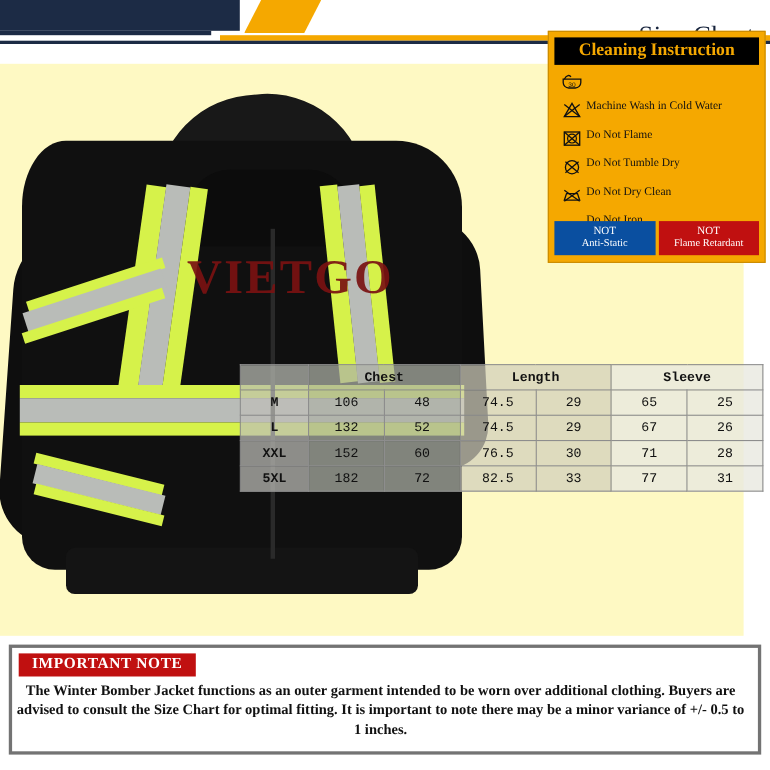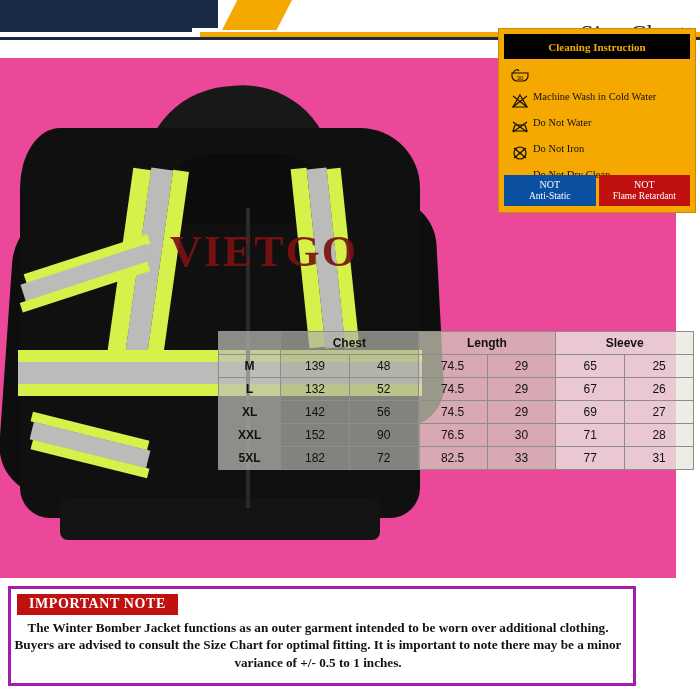--- a/index.html
+++ b/index.html
@@ -75,21 +75,21 @@
     font-family: "Liberation Serif", serif;
   }
 
   
   .photo {
     position: absolute;
     top: 58px;
     left: 0px;
     width: 676px;
     height: 520px;
-    background: #ec4899;
+    background: #fef9c3;
     overflow: hidden;
   }
   .jacket-wrap {
     position: absolute;
     top: 0; left: 0;
     width: 480px;
     height: 520px;
   }
   .watermark {
     position: absolute;
@@ -115,21 +115,21 @@
     z-index: 5;
   }
   .clean-title-row {
     background: #000000;
     margin: 5px 5px 0 5px;
     text-align: center;
     padding: 3px 0 4px 0;
   }
   .clean-title {
     color: #f5a800;
-    font-size: 11px;
+    font-size: 16px;
     font-weight: bold;
     font-family: "Liberation Serif", serif;
   }
   .clean-list {
     padding: 4px 6px 6px 8px;
   }
   .clean-item {
     display: flex;
     align-items: center;
     height: 26px;
@@ -169,21 +169,21 @@
   .table-wrap {
     position: absolute;
     left: 218px;
     top: 331px;
     width: 476px;
     z-index: 4;
   }
   table.sizes {
     border-collapse: collapse;
     width: 476px;
-    font-family: Liberation Sans, sans-serif;
+    font-family: Liberation Mono, monospace;
   }
   table.sizes td, table.sizes th {
     border: 1px solid #8d8d8d;
     text-align: center;
     font-size: 12px;
     color: #111;
     height: 22px;
     padding: 0;
   }
   .grp-head {
@@ -202,23 +202,23 @@
   .c-chest { background: rgba(173,178,166,0.72); width: 69px; }
   .c-length { background: rgba(209,207,188,0.72); width: 69px; }
   .c-sleeve { background: rgba(233,233,224,0.80); width: 69px; }
   .hdr-blank { background: rgba(186,188,180,0.72); }
 
   
   .note {
     position: absolute;
     left: 8px;
     top: 586px;
-    width: 628px;
+    width: 684px;
     height: 100px;
-    border: 3px solid #a21caf;
+    border: 3px solid #737373;
     background: #ffffff;
     box-sizing: border-box;
   }
   .note-title {
     display: inline-block;
     background: #c01010;
     color: #ffffff;
     font-weight: bold;
     font-size: 14px;
     padding: 2px 12px 3px 12px;
@@ -342,41 +342,52 @@
         <span class="clean-lbl">Machine Wash in Cold Water</span>
       </div>
       <div class="clean-item">
         <span class="clean-ico">
           <svg width="20" height="16" viewBox="0 0 20 16">
               <path d="M10 2 L17 14 H3 Z" fill="none" stroke="#111" stroke-width="1.2"></path>
               <path d="M3 3 L17 14" stroke="#111" stroke-width="1.2"></path>
               <path d="M17 3 L3 14" stroke="#111" stroke-width="1.2"></path>
             </svg>
         </span>
-        <span class="clean-lbl">Do Not Water</span>
+        <span class="clean-lbl">Do Not Flame</span>
+      </div>
+      <div class="clean-item">
+        <span class="clean-ico">
+          <svg width="20" height="16" viewBox="0 0 20 16">
+              <rect x="3" y="2" width="14" height="12" fill="none" stroke="#111" stroke-width="1.2"></rect>
+              <circle cx="10" cy="8" r="4" fill="none" stroke="#111" stroke-width="1.1"></circle>
+              <path d="M3 2 L17 14" stroke="#111" stroke-width="1.2"></path>
+              <path d="M17 2 L3 14" stroke="#111" stroke-width="1.2"></path>
+            </svg>
+        </span>
+        <span class="clean-lbl">Do Not Tumble Dry</span>
+      </div>
+      <div class="clean-item">
+        <span class="clean-ico">
+          <svg width="20" height="16" viewBox="0 0 20 16">
+              <circle cx="10" cy="8" r="6" fill="none" stroke="#111" stroke-width="1.2"></circle>
+              <path d="M4 3 L16 13" stroke="#111" stroke-width="1.2"></path>
+              <path d="M16 3 L4 13" stroke="#111" stroke-width="1.2"></path>
+            </svg>
+        </span>
+        <span class="clean-lbl">Do Not Dry Clean</span>
       </div>
       <div class="clean-item">
         <span class="clean-ico">
           <svg width="20" height="16" viewBox="0 0 20 16">
               <path d="M3 12 L5 6 H15 L17 12 Z" fill="none" stroke="#111" stroke-width="1.2"></path>
               <path d="M3 3 L17 13" stroke="#111" stroke-width="1.2"></path>
               <path d="M17 3 L3 13" stroke="#111" stroke-width="1.2"></path>
             </svg>
         </span>
         <span class="clean-lbl">Do Not Iron</span>
-      </div>
-      <div class="clean-item">
-        <span class="clean-ico">
-          <svg width="20" height="16" viewBox="0 0 20 16">
-              <circle cx="10" cy="8" r="6" fill="none" stroke="#111" stroke-width="1.2"></circle>
-              <path d="M4 3 L16 13" stroke="#111" stroke-width="1.2"></path>
-              <path d="M16 3 L4 13" stroke="#111" stroke-width="1.2"></path>
-            </svg>
-        </span>
-        <span class="clean-lbl">Do Not Dry Clean</span>
       </div>
     </div>
     <div class="clean-flags">
       <div class="flag blue">
         <span class="l1">NOT</span>
         <span class="l2">Anti-Static</span>
       </div>
       <div class="flag red">
         <span class="l1">NOT</span>
         <span class="l2">Flame Retardant</span>
@@ -390,49 +401,40 @@
         <tr>
           <th class="c-size hdr-blank grp-head"></th>
           <th class="c-chest grp-head" colspan="2">Chest</th>
           <th class="c-length grp-head" colspan="2">Length</th>
           <th class="c-sleeve grp-head" colspan="2">Sleeve</th>
         </tr>
       </thead>
       <tbody>
         <tr>
           <td class="c-size sz">M</td>
-          <td class="c-chest">139</td>
+          <td class="c-chest">106</td>
           <td class="c-chest">48</td>
           <td class="c-length">74.5</td>
           <td class="c-length">29</td>
           <td class="c-sleeve">65</td>
           <td class="c-sleeve">25</td>
         </tr>
         <tr>
           <td class="c-size sz">L</td>
           <td class="c-chest">132</td>
           <td class="c-chest">52</td>
           <td class="c-length">74.5</td>
           <td class="c-length">29</td>
           <td class="c-sleeve">67</td>
           <td class="c-sleeve">26</td>
         </tr>
         <tr>
-          <td class="c-size sz">XL</td>
-          <td class="c-chest">142</td>
-          <td class="c-chest">56</td>
-          <td class="c-length">74.5</td>
-          <td class="c-length">29</td>
-          <td class="c-sleeve">69</td>
-          <td class="c-sleeve">27</td>
-        </tr>
-        <tr>
           <td class="c-size sz">XXL</td>
           <td class="c-chest">152</td>
-          <td class="c-chest">90</td>
+          <td class="c-chest">60</td>
           <td class="c-length">76.5</td>
           <td class="c-length">30</td>
           <td class="c-sleeve">71</td>
           <td class="c-sleeve">28</td>
         </tr>
         <tr>
           <td class="c-size sz">5XL</td>
           <td class="c-chest">182</td>
           <td class="c-chest">72</td>
           <td class="c-length">82.5</td>

